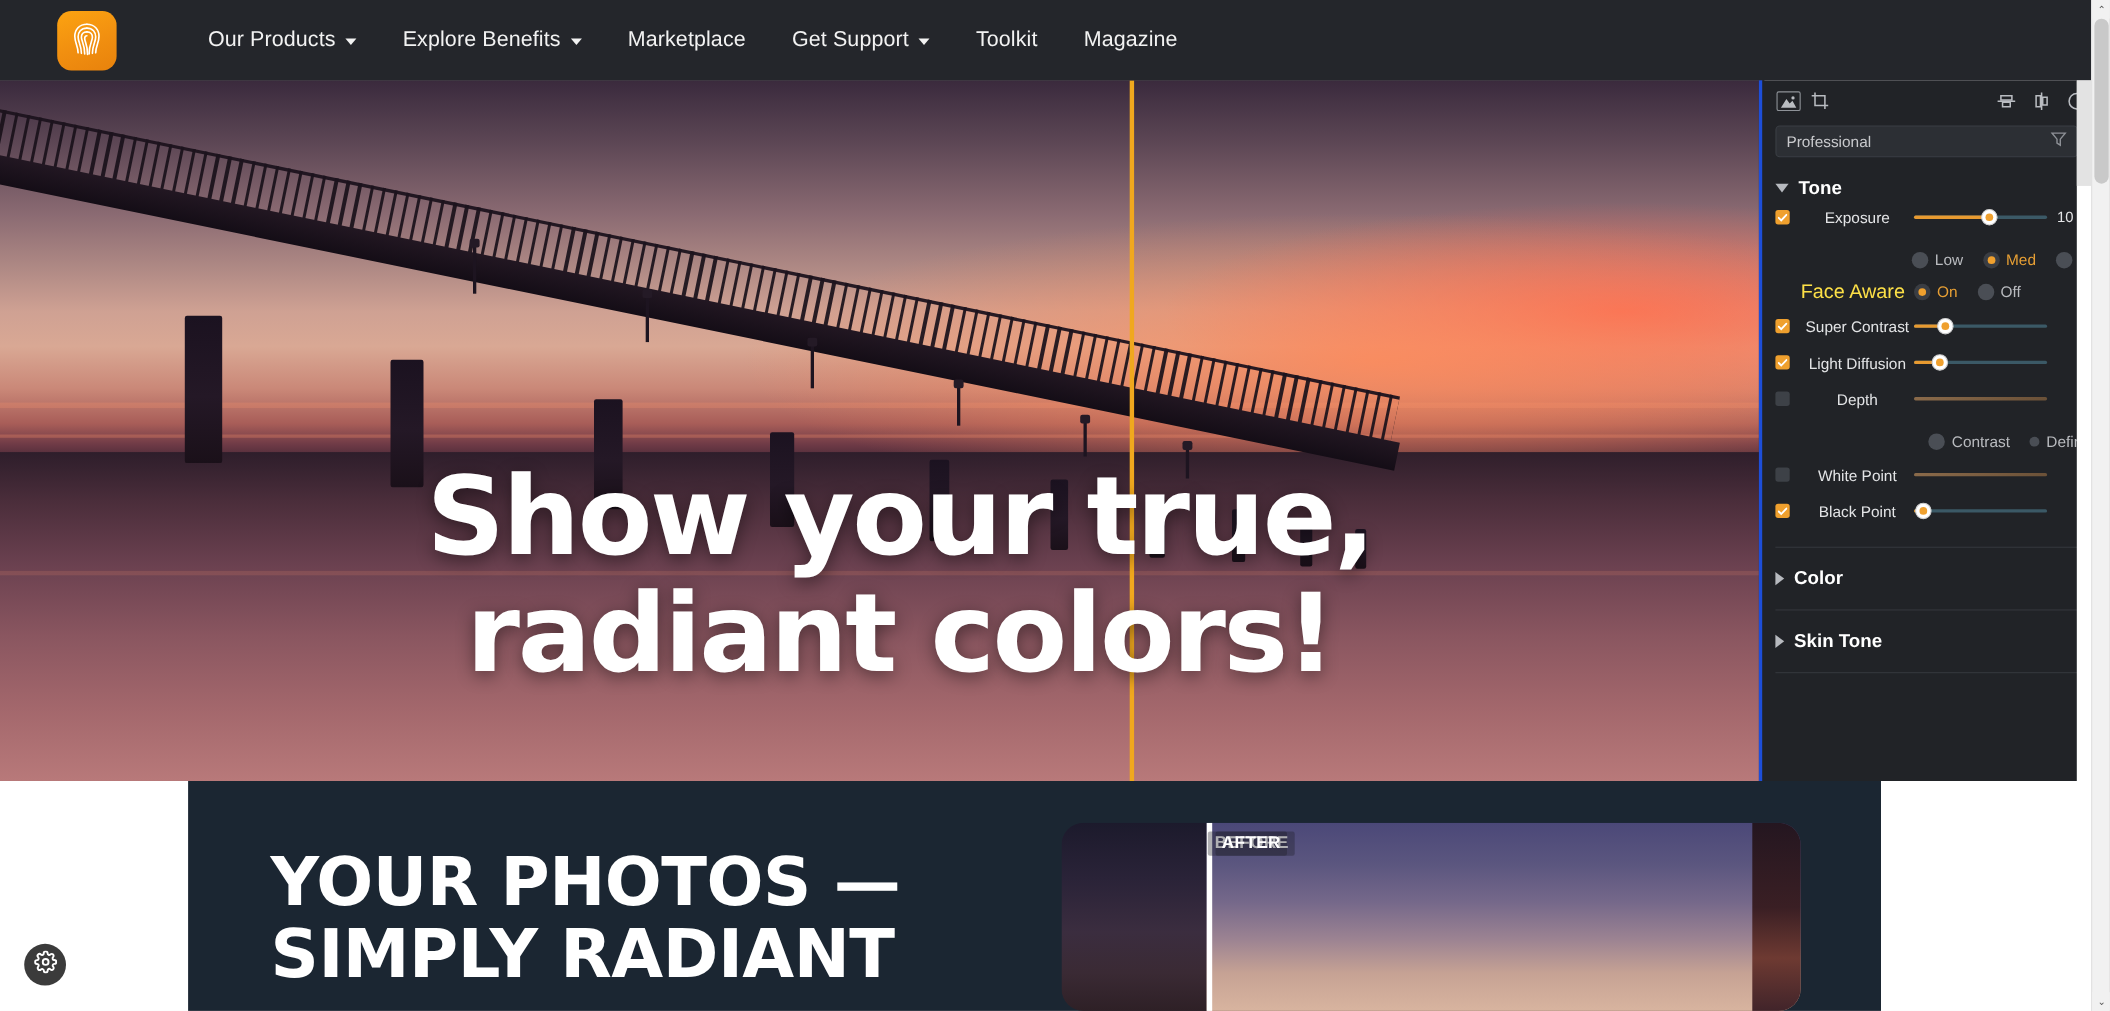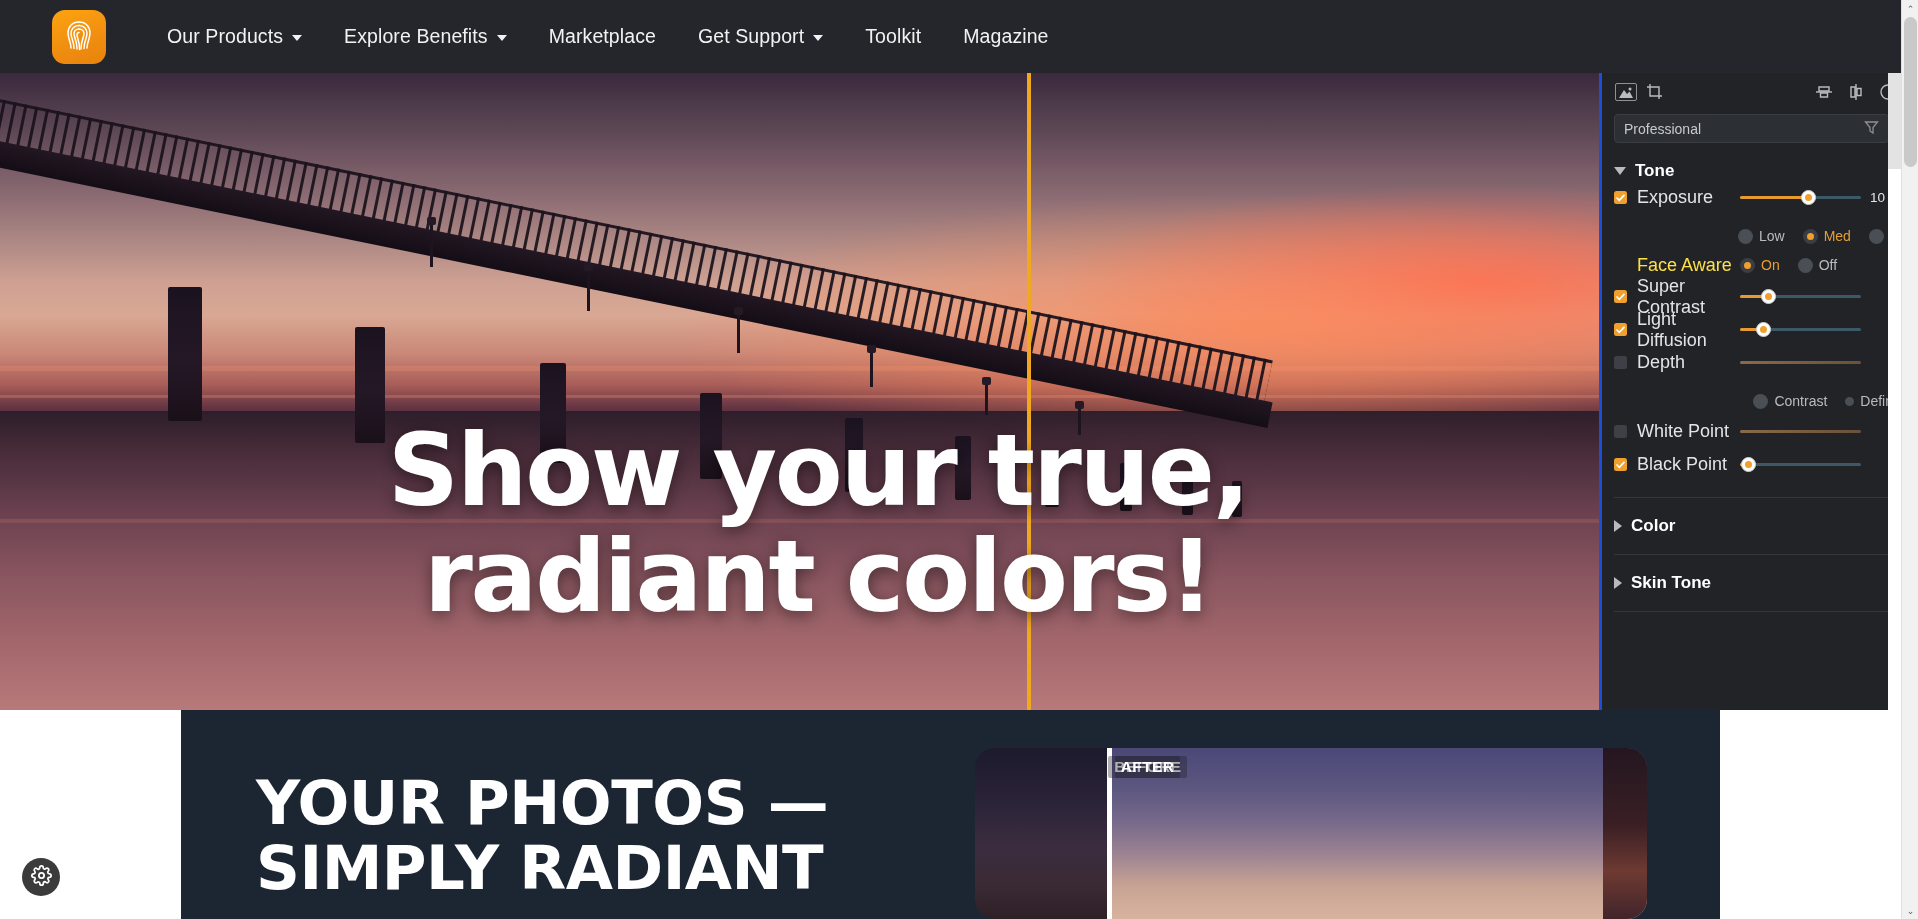--- a/index.html
+++ b/index.html
@@ -20,21 +20,21 @@
     font-size:9px;color:#5a5a5a;background:#f1f1f1;
   }
   #page-scrollbar .sb-thumb{
     position:absolute; top:17px; left:2px; width:13px; height:150px;
     background:#c9c9c9; border-radius:7px;
   }
 
   
   #topnav{
     position:absolute; top:0; left:0; width:1901px; height:73px;
-    background:#24262b; display:flex; align-items:center; z-index:40;
+    background:#24262b; display:flex; align-items:center; z-index:40;gap:22px;
   }
   #logo{
     width:54px;height:54px;margin-left:52px;border-radius:13px;
     background:linear-gradient(160deg,#fca311 0%,#f18f10 55%,#e8820c 100%);
     display:flex;align-items:center;justify-content:center;flex:0 0 auto;
   }
   #logo svg{display:block;}
   #navlinks{display:flex;align-items:center;margin-left:40px;}
   .navitem{
     display:flex;align-items:center;gap:9px;
@@ -122,21 +122,21 @@
   }
   .tri-down{width:0;height:0;border-left:6px solid transparent;border-right:6px solid transparent;border-top:8px solid #b7babf;}
   .tri-right{width:0;height:0;border-top:6px solid transparent;border-bottom:6px solid transparent;border-left:8px solid #b7babf;}
 
   .ctrl{display:flex;align-items:center;height:33px;padding-left:12px;}
   .cbox{width:13px;height:13px;border-radius:2.5px;flex:0 0 auto;margin-right:10px;
         display:flex;align-items:center;justify-content:center;cursor:pointer;}
   .cbox.on{background:#efa02e;}
   .cbox.off{background:#3d4147;}
   .cbox svg{display:block;}
-  .clabel{width:103px;color:#e3e4e6;font-size:18px;}
+  .clabel{width:103px;color:#e3e4e6;font-size:14px;text-align:center;}
   .slider{position:relative;flex:1;height:16px;display:flex;align-items:center;cursor:pointer;}
   .strack{position:absolute;left:0;right:0;height:3px;border-radius:2px;background:#3b5966;}
   .sfill{position:absolute;left:0;height:3px;border-radius:2px;background:#e89a30;}
   .sknob{position:absolute;width:15px;height:15px;border-radius:50%;background:#fff;
          border:1px solid #cfcfcf;display:flex;align-items:center;justify-content:center;}
   .sknob i{width:7px;height:7px;border-radius:50%;background:#efa02e;display:block;}
   .strack.flat{background:linear-gradient(to right,#8a6a4a,#6b5138);}
   .sval{width:40px;text-align:left;padding-left:9px;font-size:13.5px;color:#e3e4e6;}
 
   .radio-row{display:flex;align-items:center;height:30px;padding-left:12px;}
@@ -154,21 +154,21 @@
 
   
   #panel-sb{position:absolute;top:0;right:0;width:13px;height:100%;background:#ffffff;}
   #panel-sb .pthumb{position:absolute;top:0;left:0;width:13px;height:96px;background:#e3e3e3;border-radius:0;}
 
   
   #lower{
     position:absolute;top:710px;left:0;width:1901px;height:209px;background:#ffffff;
   }
   #dark-section{
-    position:absolute;left:181px;top:0;width:1539px;height:209px;background:#1b2632;
+    position:absolute;left:171px;top:0;width:1539px;height:209px;background:#1b2632;
   }
   #lower-head{
     position:absolute;left:75px;top:60px;
     color:#fff;font-size:61px;line-height:1.07;font-weight:700;letter-spacing:-.5px;
     font-family:"DejaVu Sans", sans-serif;
   }
   #ba-card{
     position:absolute;left:794px;top:38px;width:672px;height:171px;border-radius:20px;overflow:hidden;
   }
   #ba-before{

